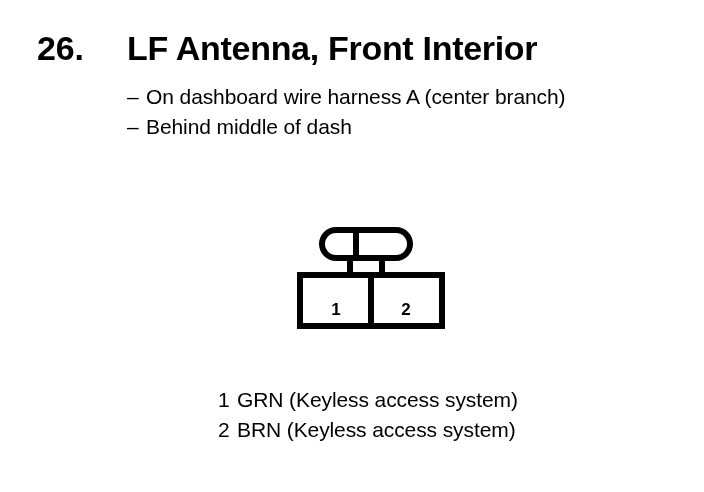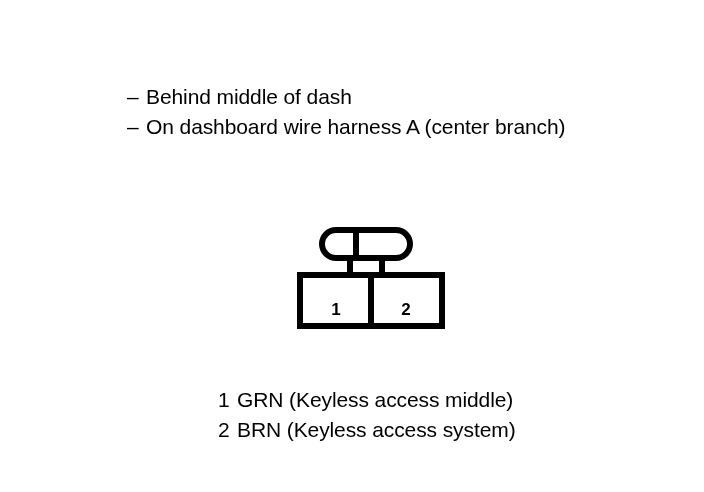--- a/index.html
+++ b/index.html
@@ -116,27 +116,31 @@
   .legend-num {
     display: inline-block;
     width: 19px;
   }
 </style>
 </head>
 <body>
 
 <div class="page">
 
+  <div class="header">
+    <div class="item-number">26.</div>
+    <div class="title">LF Antenna, Front Interior</div>
+  </div>
 
   <div class="bullets">
     <div class="bullet-line">
-      <span class="bullet-dash">–</span><span>Behind middle of dash</span>
+      <span class="bullet-dash">–</span><span>On dashboard wire harness A (center branch)</span>
     </div>
     <div class="bullet-line">
-      <span class="bullet-dash">–</span><span>On dashboard wire harness A (center branch)</span>
+      <span class="bullet-dash">–</span><span>Behind middle of dash</span>
     </div>
   </div>
 
   <div class="connector">
     <svg width="162" height="120" viewBox="0 0 162 120">
 
       <path fill="#000000" fill-rule="evenodd" d="M 46 9
                h 60
                a 17 17 0 0 1 0 34
                h -11
@@ -167,20 +171,20 @@
                M 84 60 h 65 v 45 h -65 z"></path>
     </svg>
     <div class="pin-labels">
       <div class="pin-label pin1">1</div>
       <div class="pin-label pin2">2</div>
     </div>
   </div>
 
   <div class="legend">
     <div class="legend-row">
-      <span class="legend-num">1</span><span>GRN (Keyless access middle)</span>
+      <span class="legend-num">1</span><span>GRN (Keyless access system)</span>
     </div>
     <div class="legend-row">
       <span class="legend-num">2</span><span>BRN (Keyless access system)</span>
     </div>
   </div>
 
 </div>
 
 </body></html>

